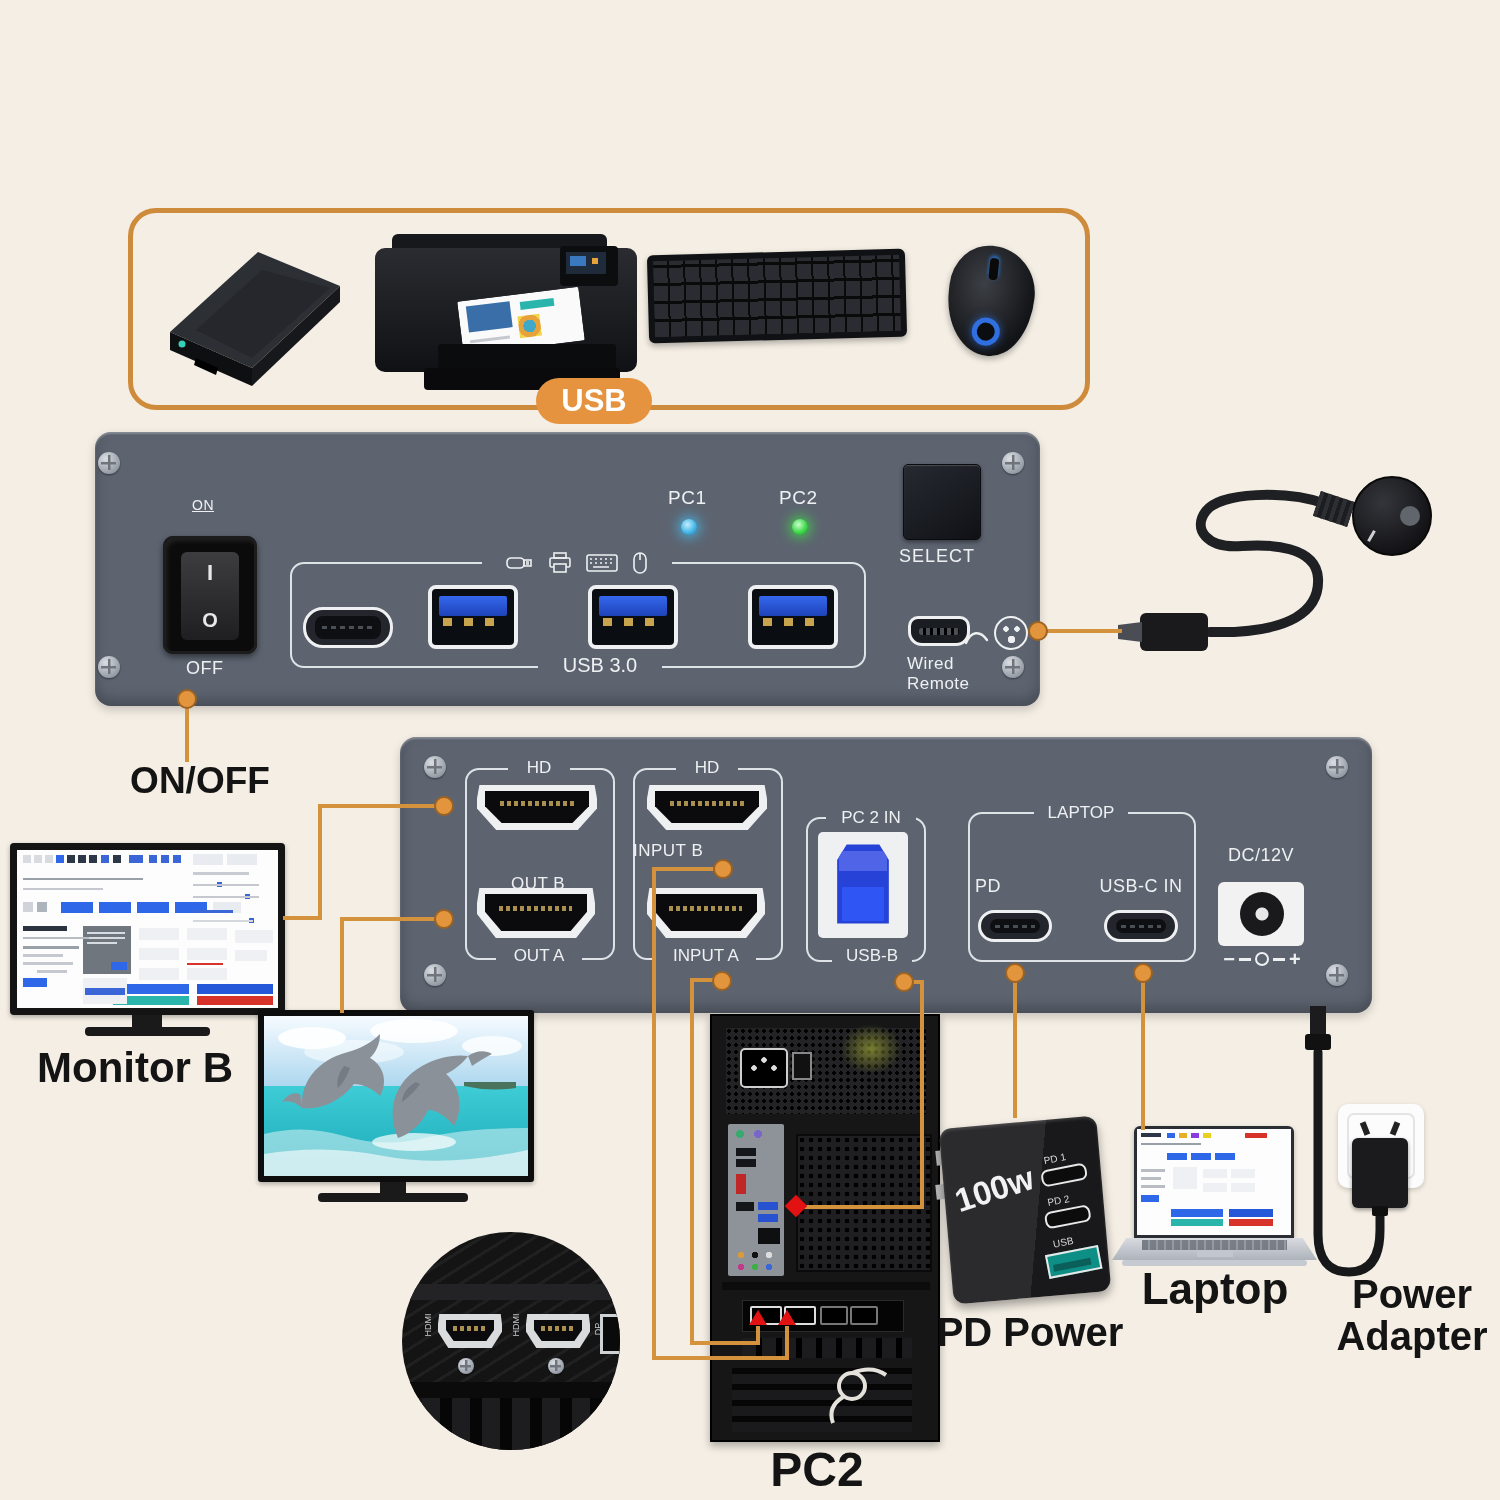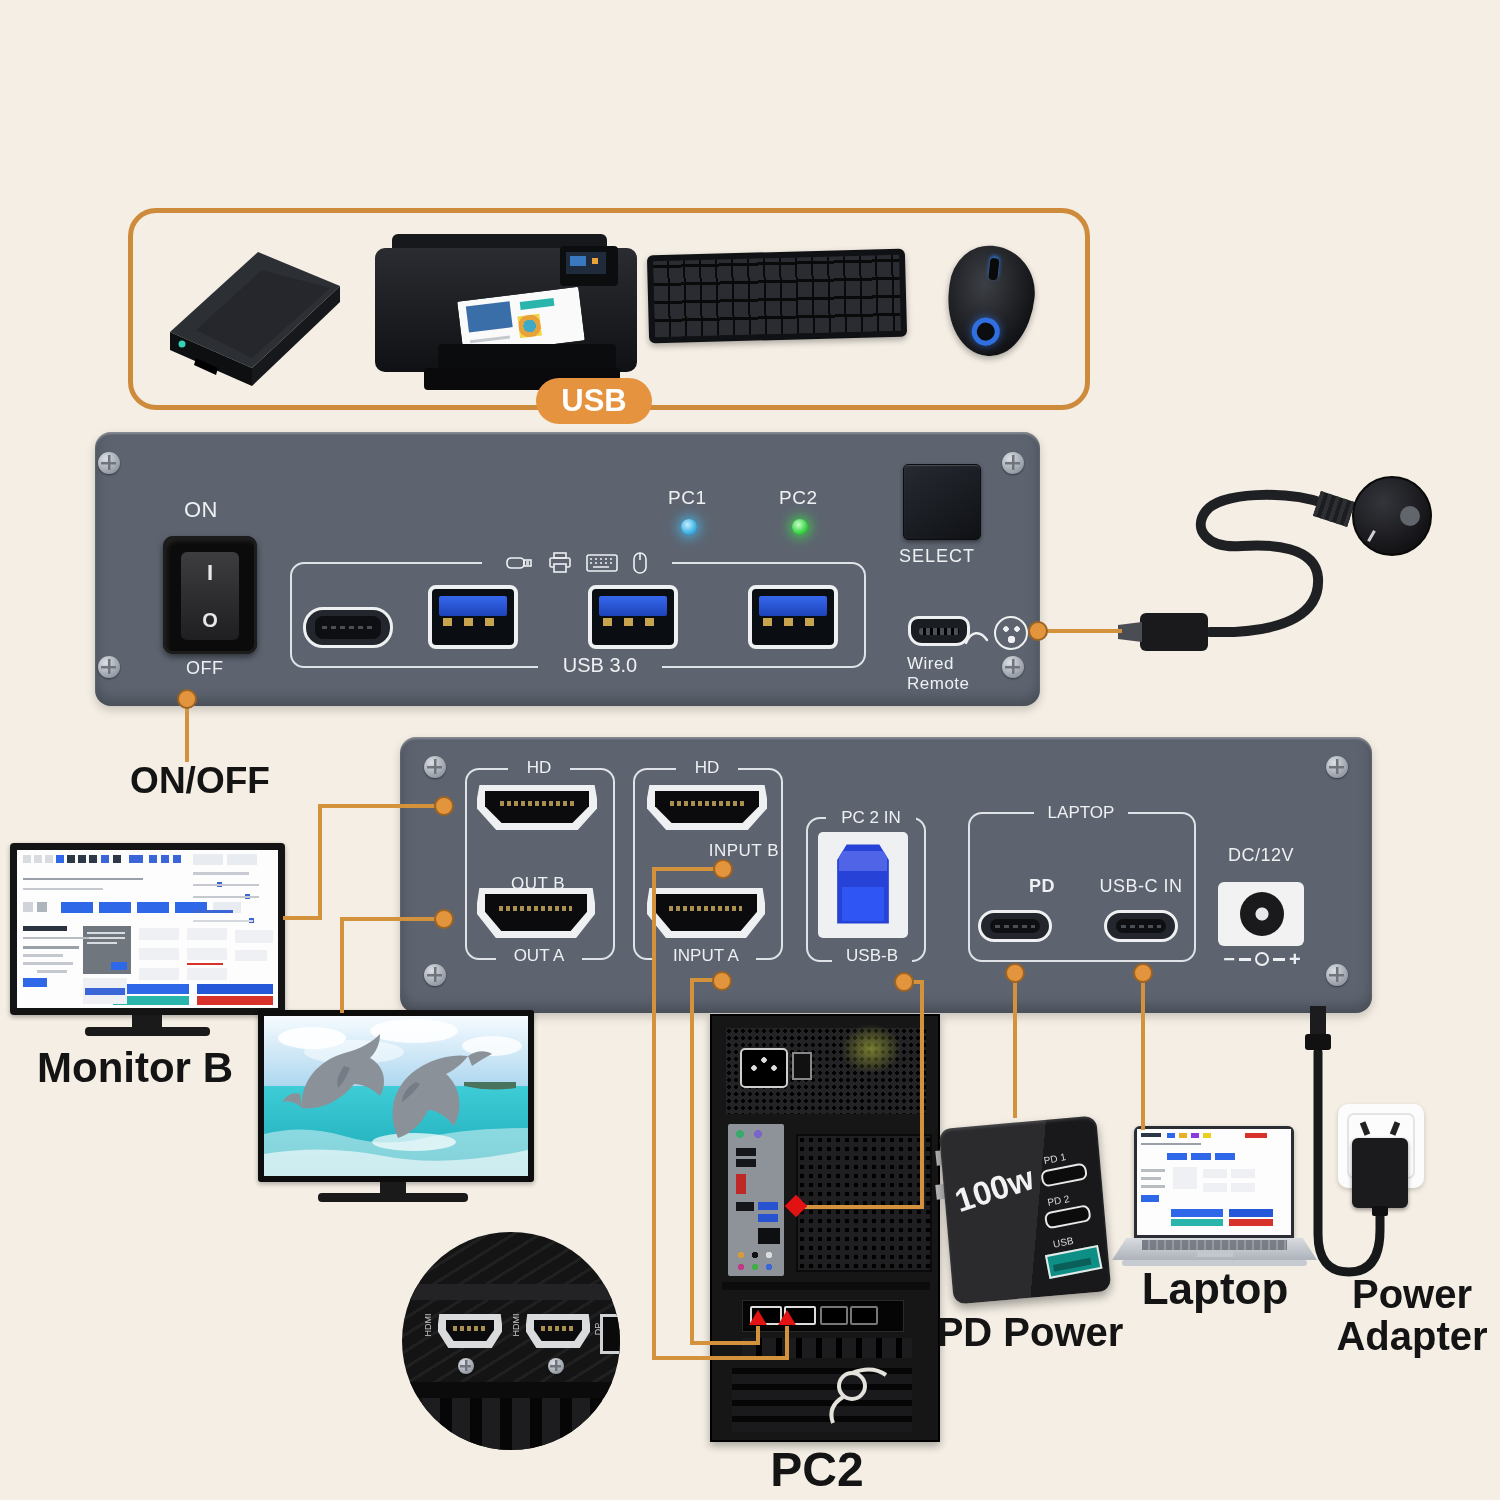--- a/index.html
+++ b/index.html
@@ -82,21 +82,21 @@
               display:flex;align-items:center;justify-content:center;color:#fff;font-size:31px;font-weight:700;">
       <span>USB</span>
     </div>
 
   <div class="panel" style="left:95px;top:432px;width:945px;height:274px;"></div>
   <div class="screw" style="left:98px;top:452px;"></div>
   <div class="screw" style="left:98px;top:656px;"></div>
   <div class="screw" style="left:1002px;top:452px;"></div>
   <div class="screw" style="left:1002px;top:656px;"></div>
 
-  <div class="wtxt" style="left:184px;top:497px;font-size:22px;">ON</div>
+  <div class="wtxt" style="left:192px;top:497px;font-size:14px;text-decoration:underline;">ON</div>
 
   <div class="abs" style="left:163px;top:536px;width:94px;height:118px;background:#0b0b0c;border-radius:10px;
               box-shadow:inset 0 0 0 3px #1c1c1d, inset 3px 4px 6px rgba(255,255,255,.12), 0 3px 6px rgba(0,0,0,.5);">
     <div class="abs" style="left:18px;top:16px;width:58px;height:88px;background:linear-gradient(#3d3d40,#1f1f22);border-radius:6px;
                 display:flex;flex-direction:column;align-items:center;justify-content:space-between;padding:8px 0;box-sizing:border-box;">
       <span style="color:#e8e8e8;font-size:22px;font-weight:700;">I</span>
       <span style="color:#e8e8e8;font-size:20px;font-weight:700;">O</span>
     </div>
   </div>
   <div class="wtxt" style="left:186px;top:658px;font-size:18px;">OFF</div>
@@ -165,21 +165,21 @@
   <div class="hdmi" style="left:477px;top:888px;width:118px;height:50px;"></div>
   <div class="bmask" style="left:496px;top:945px;width:86px;height:22px;">
     <span>OUT A</span>
     </div>
 
   <div class="bracket" style="left:633px;top:768px;width:146px;height:188px;"></div>
   <div class="bmask" style="left:676px;top:758px;width:62px;height:20px;">
     <span>HD</span>
     </div>
   <div class="hdmi" style="left:647px;top:785px;width:120px;height:45px;"></div>
-  <div class="wtxt" style="left:633px;top:841px;width:146px;text-align:right;">INPUT B</div>
+  <div class="wtxt" style="left:633px;top:841px;width:146px;text-align:left;">INPUT B</div>
   <div class="hdmi" style="left:647px;top:888px;width:118px;height:50px;"></div>
   <div class="bmask" style="left:656px;top:945px;width:100px;height:22px;">
     <span>INPUT A</span>
     </div>
 
   <div class="bracket" style="left:806px;top:817px;width:116px;height:141px;"></div>
   <div class="bmask" style="left:826px;top:808px;width:90px;height:20px;">
     <span>PC 2 IN</span>
     </div>
   <div class="abs" style="left:818px;top:832px;width:90px;height:106px;background:#eef0f2;border-radius:5px;">
@@ -189,21 +189,21 @@
                 background-size:48px 20px,42px 34px;background-position:10px 10px,13px 46px;background-repeat:no-repeat;"></div>
   </div>
   <div class="bmask" style="left:832px;top:945px;width:80px;height:22px;">
     <span>USB-B</span>
     </div>
 
   <div class="bracket" style="left:968px;top:812px;width:224px;height:146px;"></div>
   <div class="bmask" style="left:1034px;top:803px;width:94px;height:20px;">
     <span>LAPTOP</span>
     </div>
-  <div class="wtxt" style="left:975px;top:876px;width:80px;text-align:right;font-size:18px;font-weight:bold;">PD</div>
+  <div class="wtxt" style="left:975px;top:876px;width:80px;text-align:left;font-size:18px;">PD</div>
   <div class="wtxt" style="left:1096px;top:876px;width:90px;text-align:center;font-size:18px;">USB-C IN</div>
   <div class="usbc" style="left:978px;top:910px;width:74px;height:32px;"></div>
   <div class="usbc" style="left:1104px;top:910px;width:74px;height:32px;"></div>
 
   <div class="wtxt" style="left:1210px;top:845px;width:102px;text-align:center;font-size:18px;">DC/12V</div>
   <div class="abs" style="left:1218px;top:882px;width:86px;height:64px;background:#f2f2f2;border-radius:6px;">
     <div class="abs" style="left:22px;top:10px;width:44px;height:44px;border-radius:50%;background:#1a1a1c;
          background-image:radial-gradient(circle,#e8e8e8 0 6px,transparent 7px);background-position:center;background-repeat:no-repeat;"></div>
   </div>
   <div class="abs" style="left:1216px;top:948px;width:92px;height:22px;display:flex;align-items:center;justify-content:center;gap:4px;color:#eef0f2;">

